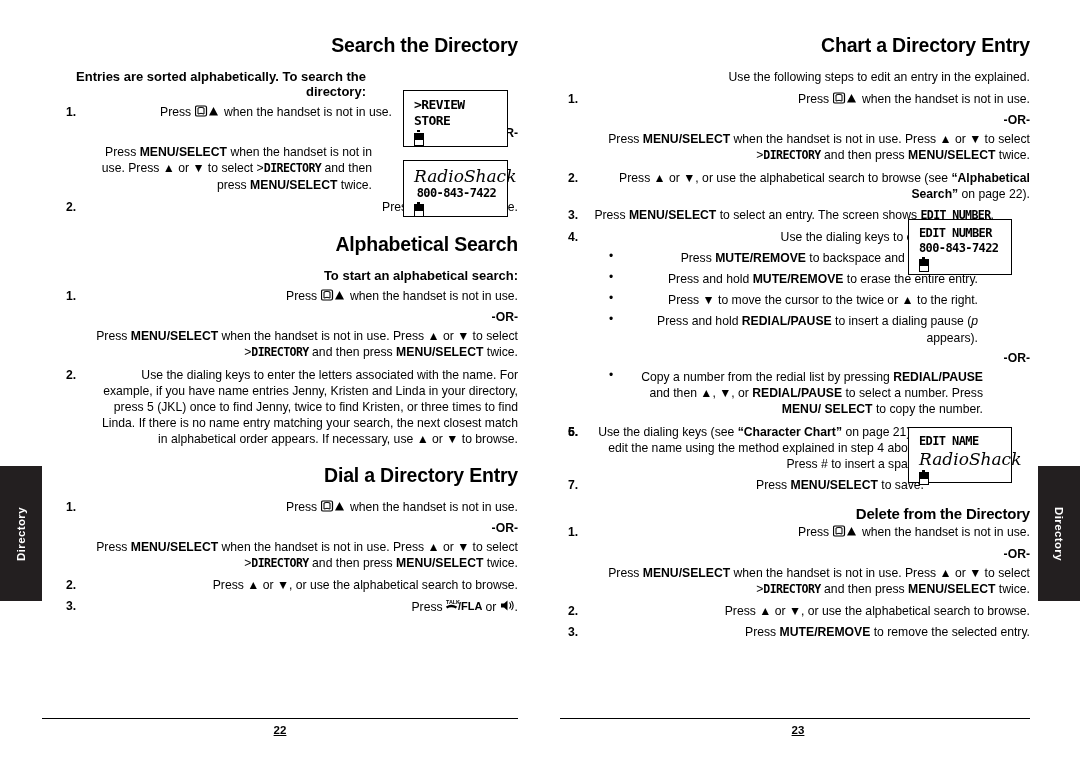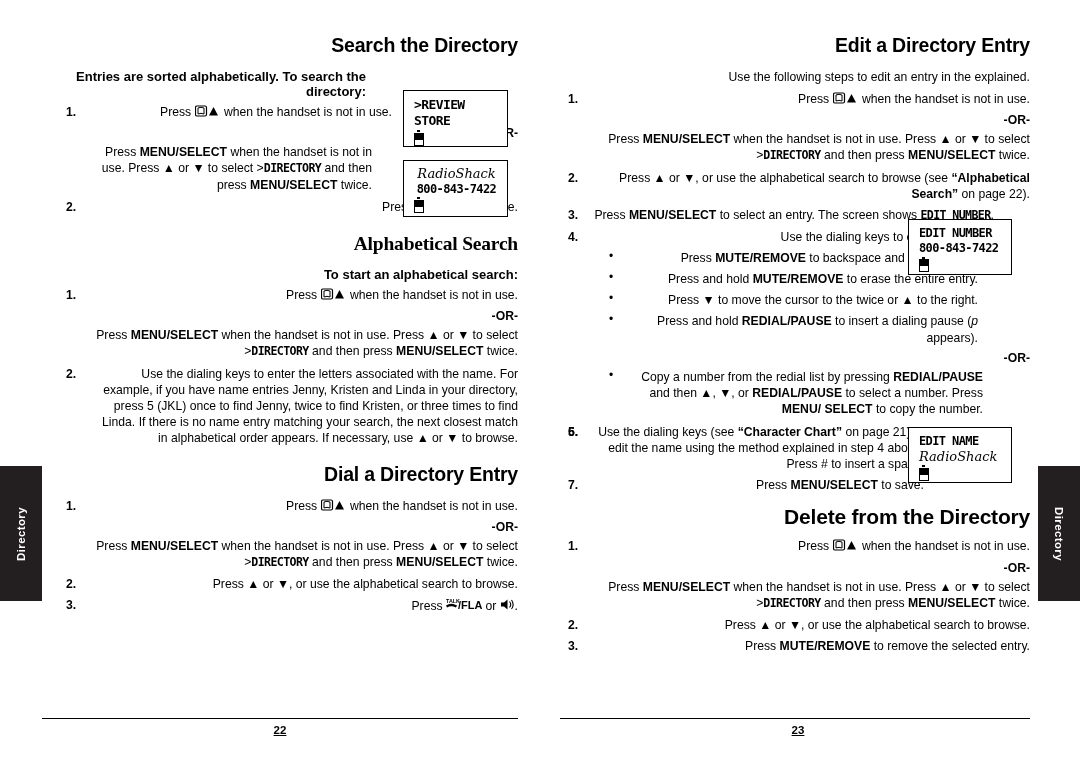--- a/index.html
+++ b/index.html
@@ -132,21 +132,21 @@
   .lcd .l2 {
     font-family: "DejaVu Sans Mono", monospace;
     font-weight: bold;
     font-size: 13px;
     letter-spacing: -0.6px;
     line-height: 1.25;
   }
   .lcd .script {
     font-family: "DejaVu Serif", serif;
     font-style: italic;
-    font-size: 13px;
+    font-size: 17px;
     line-height: 1.2;
   }
   .batt {
     display: inline-block;
     width: 8px;
     height: 11px;
     border: 1.5px solid #000;
     position: relative;
     margin-top: 3px;
     background: linear-gradient(#000 0 55%, #fff 55% 100%);
@@ -217,21 +217,21 @@
 
     <p class="body" style="margin-left:26px; width:280px;"><span>Press </span><span class="bold">MENU/SELECT</span><span> when the handset is not in use. Press ▲ or ▼ to select &gt;</span><span class="lcdword">DIRECTORY</span><span> and then press </span><span class="bold">MENU/SELECT</span><span> twice.</span></p>
 
     <ul class="olist" style="margin-top:4px;">
       <li>
         <span class="num">2.</span>
         <span>Press ▲ or ▼ to browse.</span>
       </li>
     </ul>
 
-    <h1 class="head" style="margin-top:18px;font-family:Liberation Serif, serif;">Alphabetical Search</h1>
+    <h1 class="head" style="margin-top:18px;">Alphabetical Search</h1>
 
     <h2 class="subhead">To start an alphabetical search:</h2>
 
     <ul class="olist">
       <li>
         <span class="num">1.</span>
         <span>Press</span>
         <span class="icon-inline">
           <svg width="26" height="12" viewBox="0 0 26 12">
             <rect x="0.5" y="1" width="11" height="10" rx="1.5" fill="none" stroke="#000" stroke-width="1.2"></rect>
@@ -310,21 +310,21 @@
   </div>
 
   <div class="lcd" style="left:403px; top:160px; width:105px; height:57px; padding-top:5px;">
     <div class="script" style="text-align:center;">RadioShack</div>
     <div class="l2" style="text-align:center; font-size:12px;">800-843-7422</div>
     <span class="batt"></span>
   </div>
 
   <div class="col right">
 
-    <h1 class="head">Edit a Directory Entry</h1>
+    <h1 class="head">Chart a Directory Entry</h1>
 
     <p class="body">Use the following steps to edit an entry in the explained.</p>
 
     <ul class="olist">
       <li>
         <span class="num">1.</span>
         <span>Press</span>
         <span class="icon-inline">
           <svg width="26" height="12" viewBox="0 0 26 12">
             <rect x="0.5" y="1" width="11" height="10" rx="1.5" fill="none" stroke="#000" stroke-width="1.2"></rect>
@@ -390,21 +390,21 @@
       <li style="width:330px;">
         <span class="num">6.</span>
         <span>Use the dialing keys (see <span class="bold">“Character Chart”</span> on page 21) to edit the name using the method explained in step 4 above. Press # to insert a space.</span>
       </li>
       <li style="width:330px;">
         <span class="num">7.</span>
         <span>Press <span class="bold">MENU/SELECT</span> to save.</span>
       </li>
     </ul>
 
-    <h1 class="head" style="font-size:21px; margin-top:12px; margin-bottom:9px;">Delete from the Directory</h1>
+    <h1 class="head" style="font-size:15px; margin-top:12px; margin-bottom:2px;">Delete from the Directory</h1>
 
     <ul class="olist">
       <li>
         <span class="num">1.</span>
         <span>Press</span>
         <span class="icon-inline">
           <svg width="26" height="12" viewBox="0 0 26 12">
             <rect x="0.5" y="1" width="11" height="10" rx="1.5" fill="none" stroke="#000" stroke-width="1.2"></rect>
             <path d="M3 3 L3 9 M3 3 Q6 1.6 9 3 L9 9 Q6 7.6 3 9" fill="none" stroke="#000" stroke-width="1"></path>
             <path d="M14 10.5 L18.5 2 L23 10.5 Z" fill="#000"></path>

